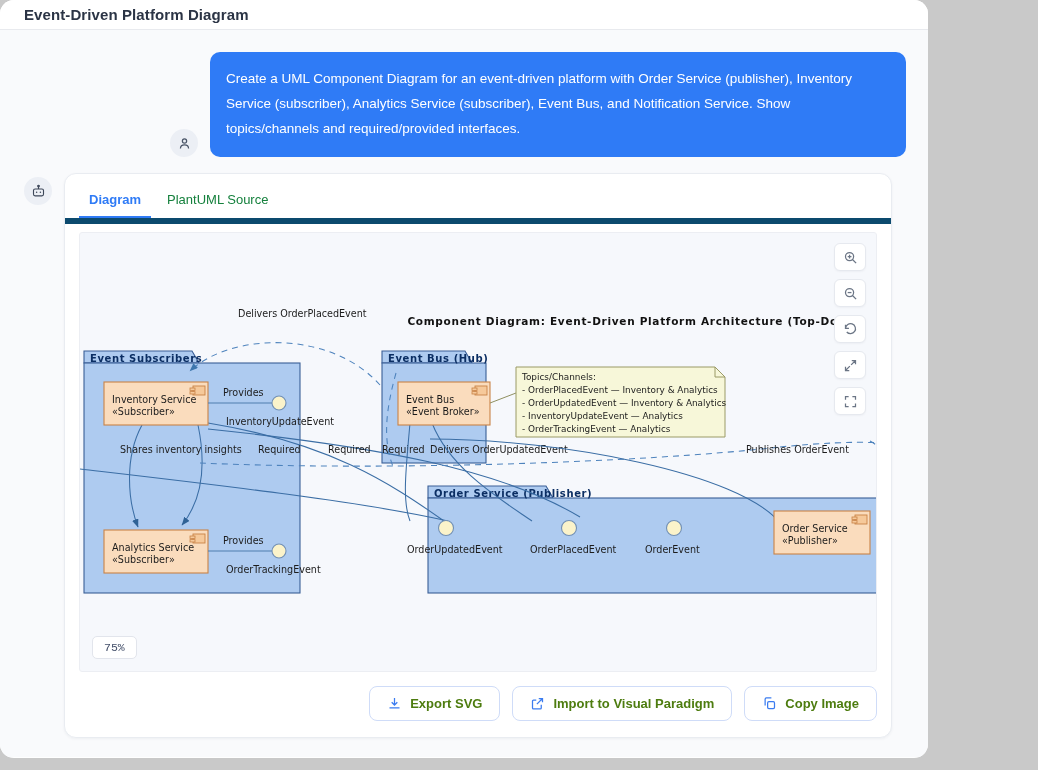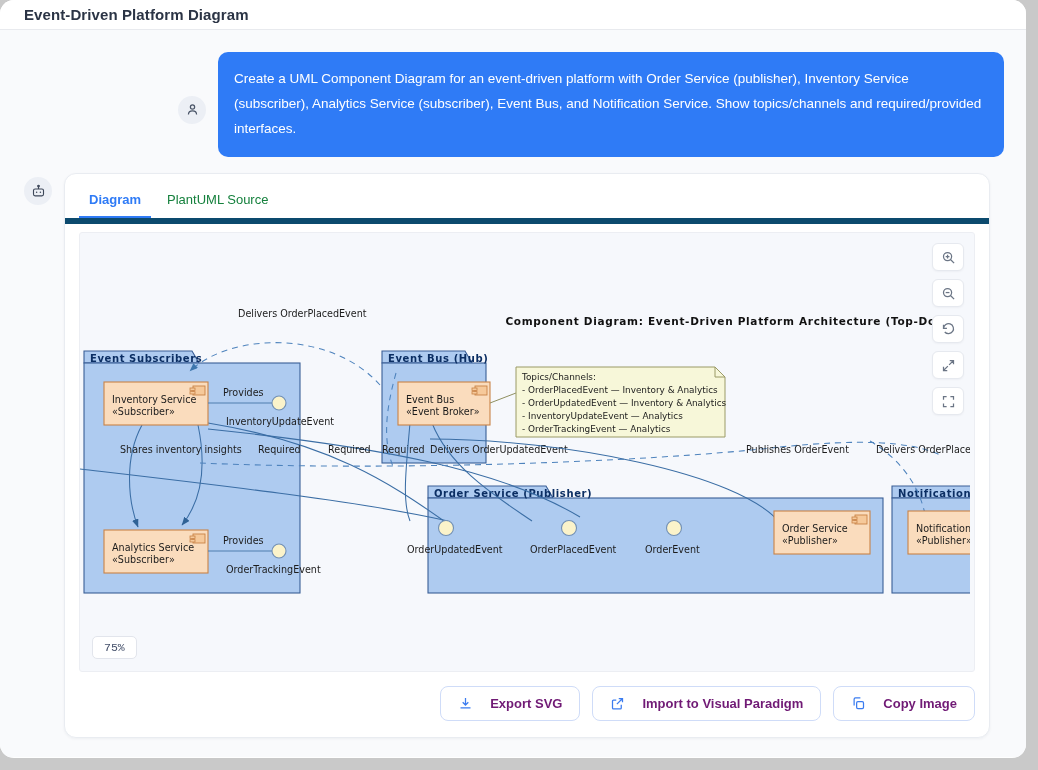--- a/index.html
+++ b/index.html
@@ -4,21 +4,21 @@
 <style>
   * { box-sizing: border-box; margin: 0; padding: 0; }
   html, body {
     width: 1038px; height: 770px;
     background: #c9c9c9;
     font-family: "Liberation Sans", sans-serif;
     overflow: hidden;
   }
   .page {
     position: absolute; left: 0; top: 0;
-    width: 1026px; height: 758px;
+    width: 928px; height: 758px;
     background: #ffffff;
     border-radius: 14px;
     overflow: hidden;
   }
   
   .header {
     height: 30px;
     display: flex; align-items: center;
     padding: 0 0 0 24px;
     border-bottom: 1px solid #e8eaee;
@@ -30,24 +30,23 @@
   }
   
   .body-area {
     position: relative;
     height: 727px;
     background: #f9fafc;
     padding: 0;
   }
   
   .msg-row {
-    display: flex; align-items: center;
+    display: flex; align-items: flex-end;
     padding: 22px 22px 0 170px;
     gap: 12px;
-    margin-left: 8px;
   }
   .avatar-user {
     width: 28px; height: 28px; min-width: 28px;
     border-radius: 50%;
     background: #eceff5;
     display: flex; align-items: center; justify-content: center;
     margin-top: 10px;
   }
   .avatar-user svg { width: 15px; height: 15px; }
   .bubble {
@@ -139,27 +138,27 @@
     font-size: 11.5px; color: #44506a;
     font-family: Liberation Mono, monospace;
     z-index: 5;
   }
   
   .actions {
     display: flex; justify-content: flex-end; gap: 12px;
     padding: 14px 14px 16px 14px;
   }
   .action-btn {
-    display: flex; align-items: center; gap: 17px;
+    display: flex; align-items: center; gap: 8px;
     background: #ffffff;
     border: 1px solid #cfdcf8;
     border-radius: 8px;
     padding: 9px 17px;
     font-size: 13px; font-weight: bold;
-    color: #701a75;
+    color: #4d7c0f;
     cursor: pointer;
   }
   .action-btn svg { width: 15px; height: 15px; }
   
   .d-lbl { font-family: "DejaVu Sans", sans-serif; font-size: 9.6px; fill: #1c1c1c; }
   .d-pkg { font-family: "DejaVu Sans", sans-serif; font-size: 10px; font-weight: bold; fill: #0b2e63; letter-spacing: .6px; }
   .d-cmp { font-family: "DejaVu Sans", sans-serif; font-size: 9.6px; fill: #1c1c1c; }
   .d-note { font-family: "DejaVu Sans", sans-serif; font-size: 8.9px; fill: #1c1c1c; }
   .d-iface { font-family: "DejaVu Sans", sans-serif; font-size: 9.6px; fill: #1c1c1c; }
   .pkg-body { fill: #aecbf0; stroke: #3a5f96; stroke-width: 1.1; }

